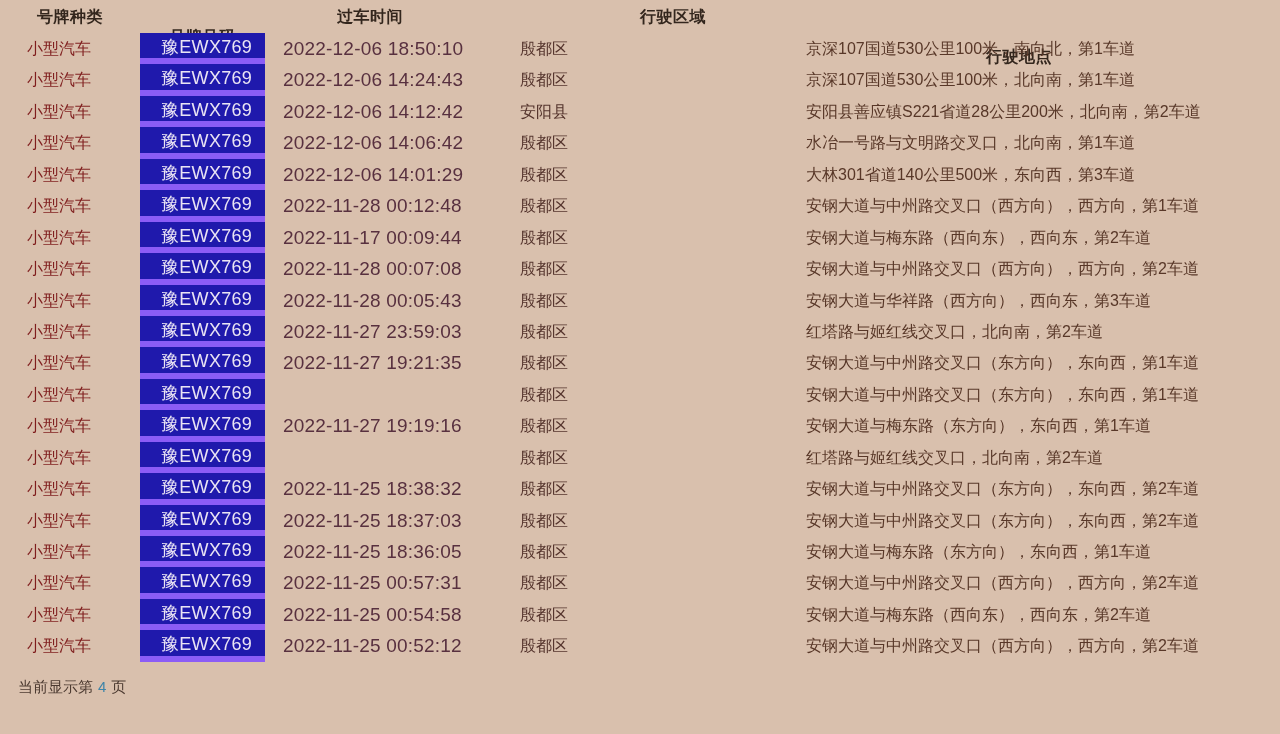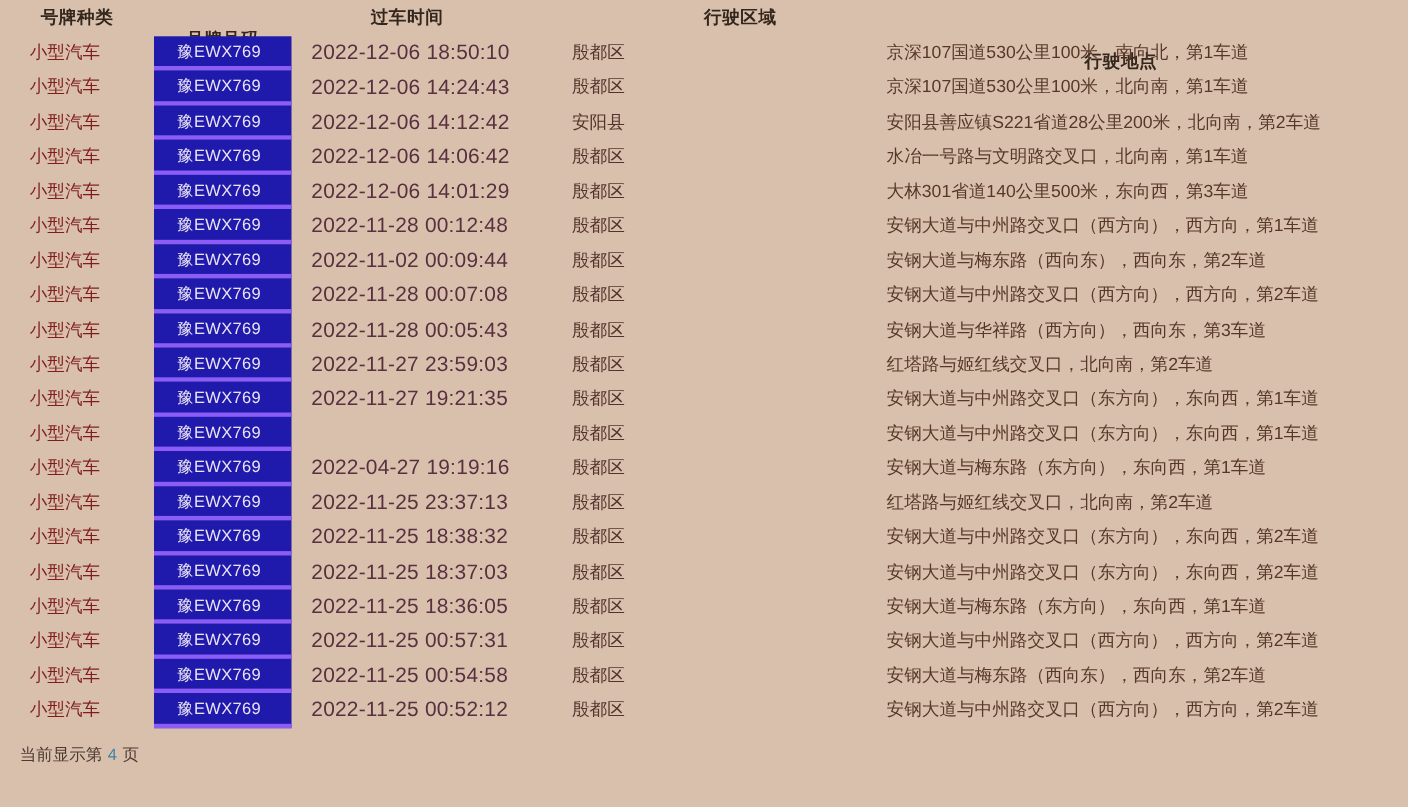--- a/index.html
+++ b/index.html
@@ -28,23 +28,23 @@
   .cell{
     position:absolute;top:0;height:31.45px;line-height:31.45px;
     white-space:nowrap;font-size:16px;
   }
   .cell.type{left:27px;color:#7f1d1d;}
   .cell.plate{
     left:140px;width:125px;box-sizing:border-box;
     background:var(--plate-bg,#1f19ac);
     color:var(--plate-text,#eae4f4);
     padding-left:21px;
-    border-bottom:4px solid #8b5cf6;
+    border-bottom:6px solid #8b5cf6;
     line-height:29px;
-    font-size:15px;
+    font-size:18px;
     letter-spacing:0.3px;
   }
   .cell.time{left:283px;color:#58303f;font-size:19px;letter-spacing:0.2px;}
   .cell.area{left:520px;color:#54332c;}
   .cell.loc{left:806px;color:#583728;}
   
   .pagination{
     position:absolute;left:18px;top:676px;height:22px;line-height:22px;
     font-size:15px;color:#4c3a31;white-space:nowrap;
   }
@@ -113,21 +113,21 @@
       <div class="cell type">小型汽车</div>
       <div class="cell plate">豫EWX769</div>
       <div class="cell time">2022-11-28 00:12:48</div>
       <div class="cell area">殷都区</div>
       <div class="cell loc">安钢大道与中州路交叉口（西方向），西方向，第1车道</div>
     </div>
 
     <div class="row">
       <div class="cell type">小型汽车</div>
       <div class="cell plate">豫EWX769</div>
-      <div class="cell time">2022-11-02 00:09:44</div>
+      <div class="cell time">2022-11-17 00:09:44</div>
       <div class="cell area">殷都区</div>
       <div class="cell loc">安钢大道与梅东路（西向东），西向东，第2车道</div>
     </div>
 
     <div class="row">
       <div class="cell type">小型汽车</div>
       <div class="cell plate">豫EWX769</div>
       <div class="cell time">2022-11-28 00:07:08</div>
       <div class="cell area">殷都区</div>
       <div class="cell loc">安钢大道与中州路交叉口（西方向），西方向，第2车道</div>
@@ -160,29 +160,28 @@
     <div class="row">
       <div class="cell type">小型汽车</div>
       <div class="cell plate">豫EWX769</div>
       <div class="cell area">殷都区</div>
       <div class="cell loc">安钢大道与中州路交叉口（东方向），东向西，第1车道</div>
     </div>
 
     <div class="row">
       <div class="cell type">小型汽车</div>
       <div class="cell plate">豫EWX769</div>
-      <div class="cell time">2022-04-27 19:19:16</div>
+      <div class="cell time">2022-11-27 19:19:16</div>
       <div class="cell area">殷都区</div>
       <div class="cell loc">安钢大道与梅东路（东方向），东向西，第1车道</div>
     </div>
 
     <div class="row">
       <div class="cell type">小型汽车</div>
       <div class="cell plate">豫EWX769</div>
-      <div class="cell time">2022-11-25 23:37:13</div>
       <div class="cell area">殷都区</div>
       <div class="cell loc">红塔路与姬红线交叉口，北向南，第2车道</div>
     </div>
 
     <div class="row">
       <div class="cell type">小型汽车</div>
       <div class="cell plate">豫EWX769</div>
       <div class="cell time">2022-11-25 18:38:32</div>
       <div class="cell area">殷都区</div>
       <div class="cell loc">安钢大道与中州路交叉口（东方向），东向西，第2车道</div>

